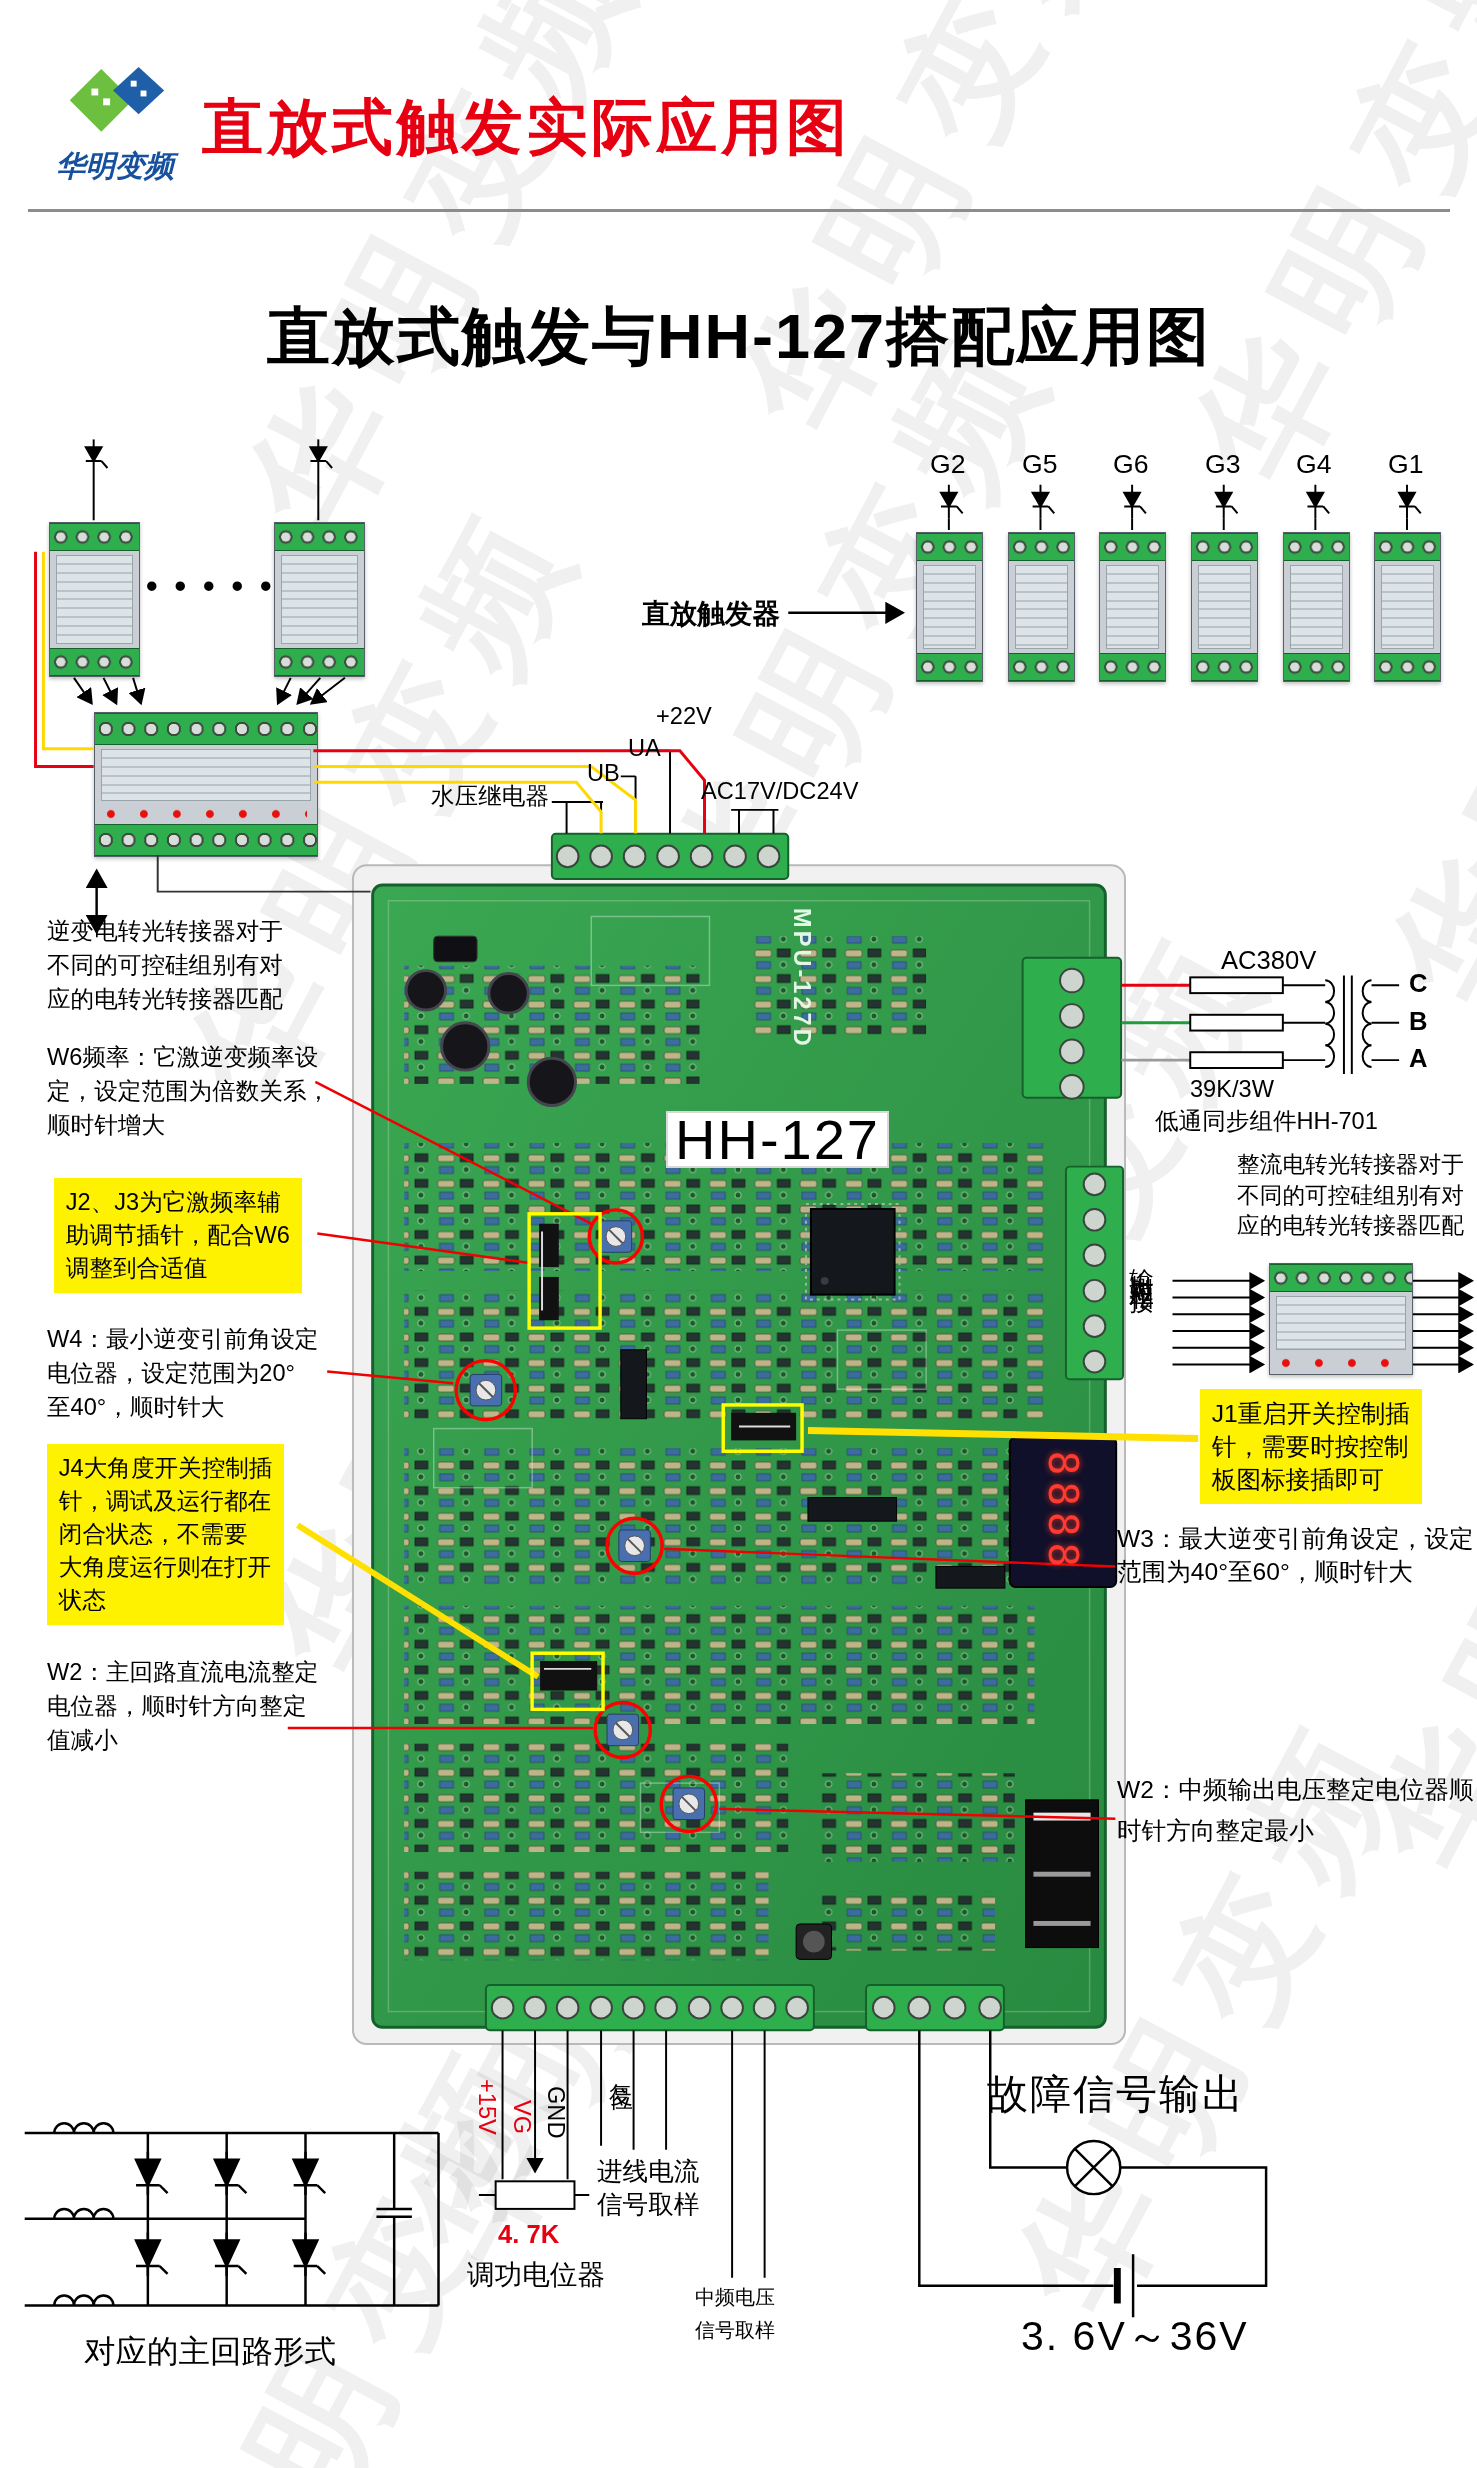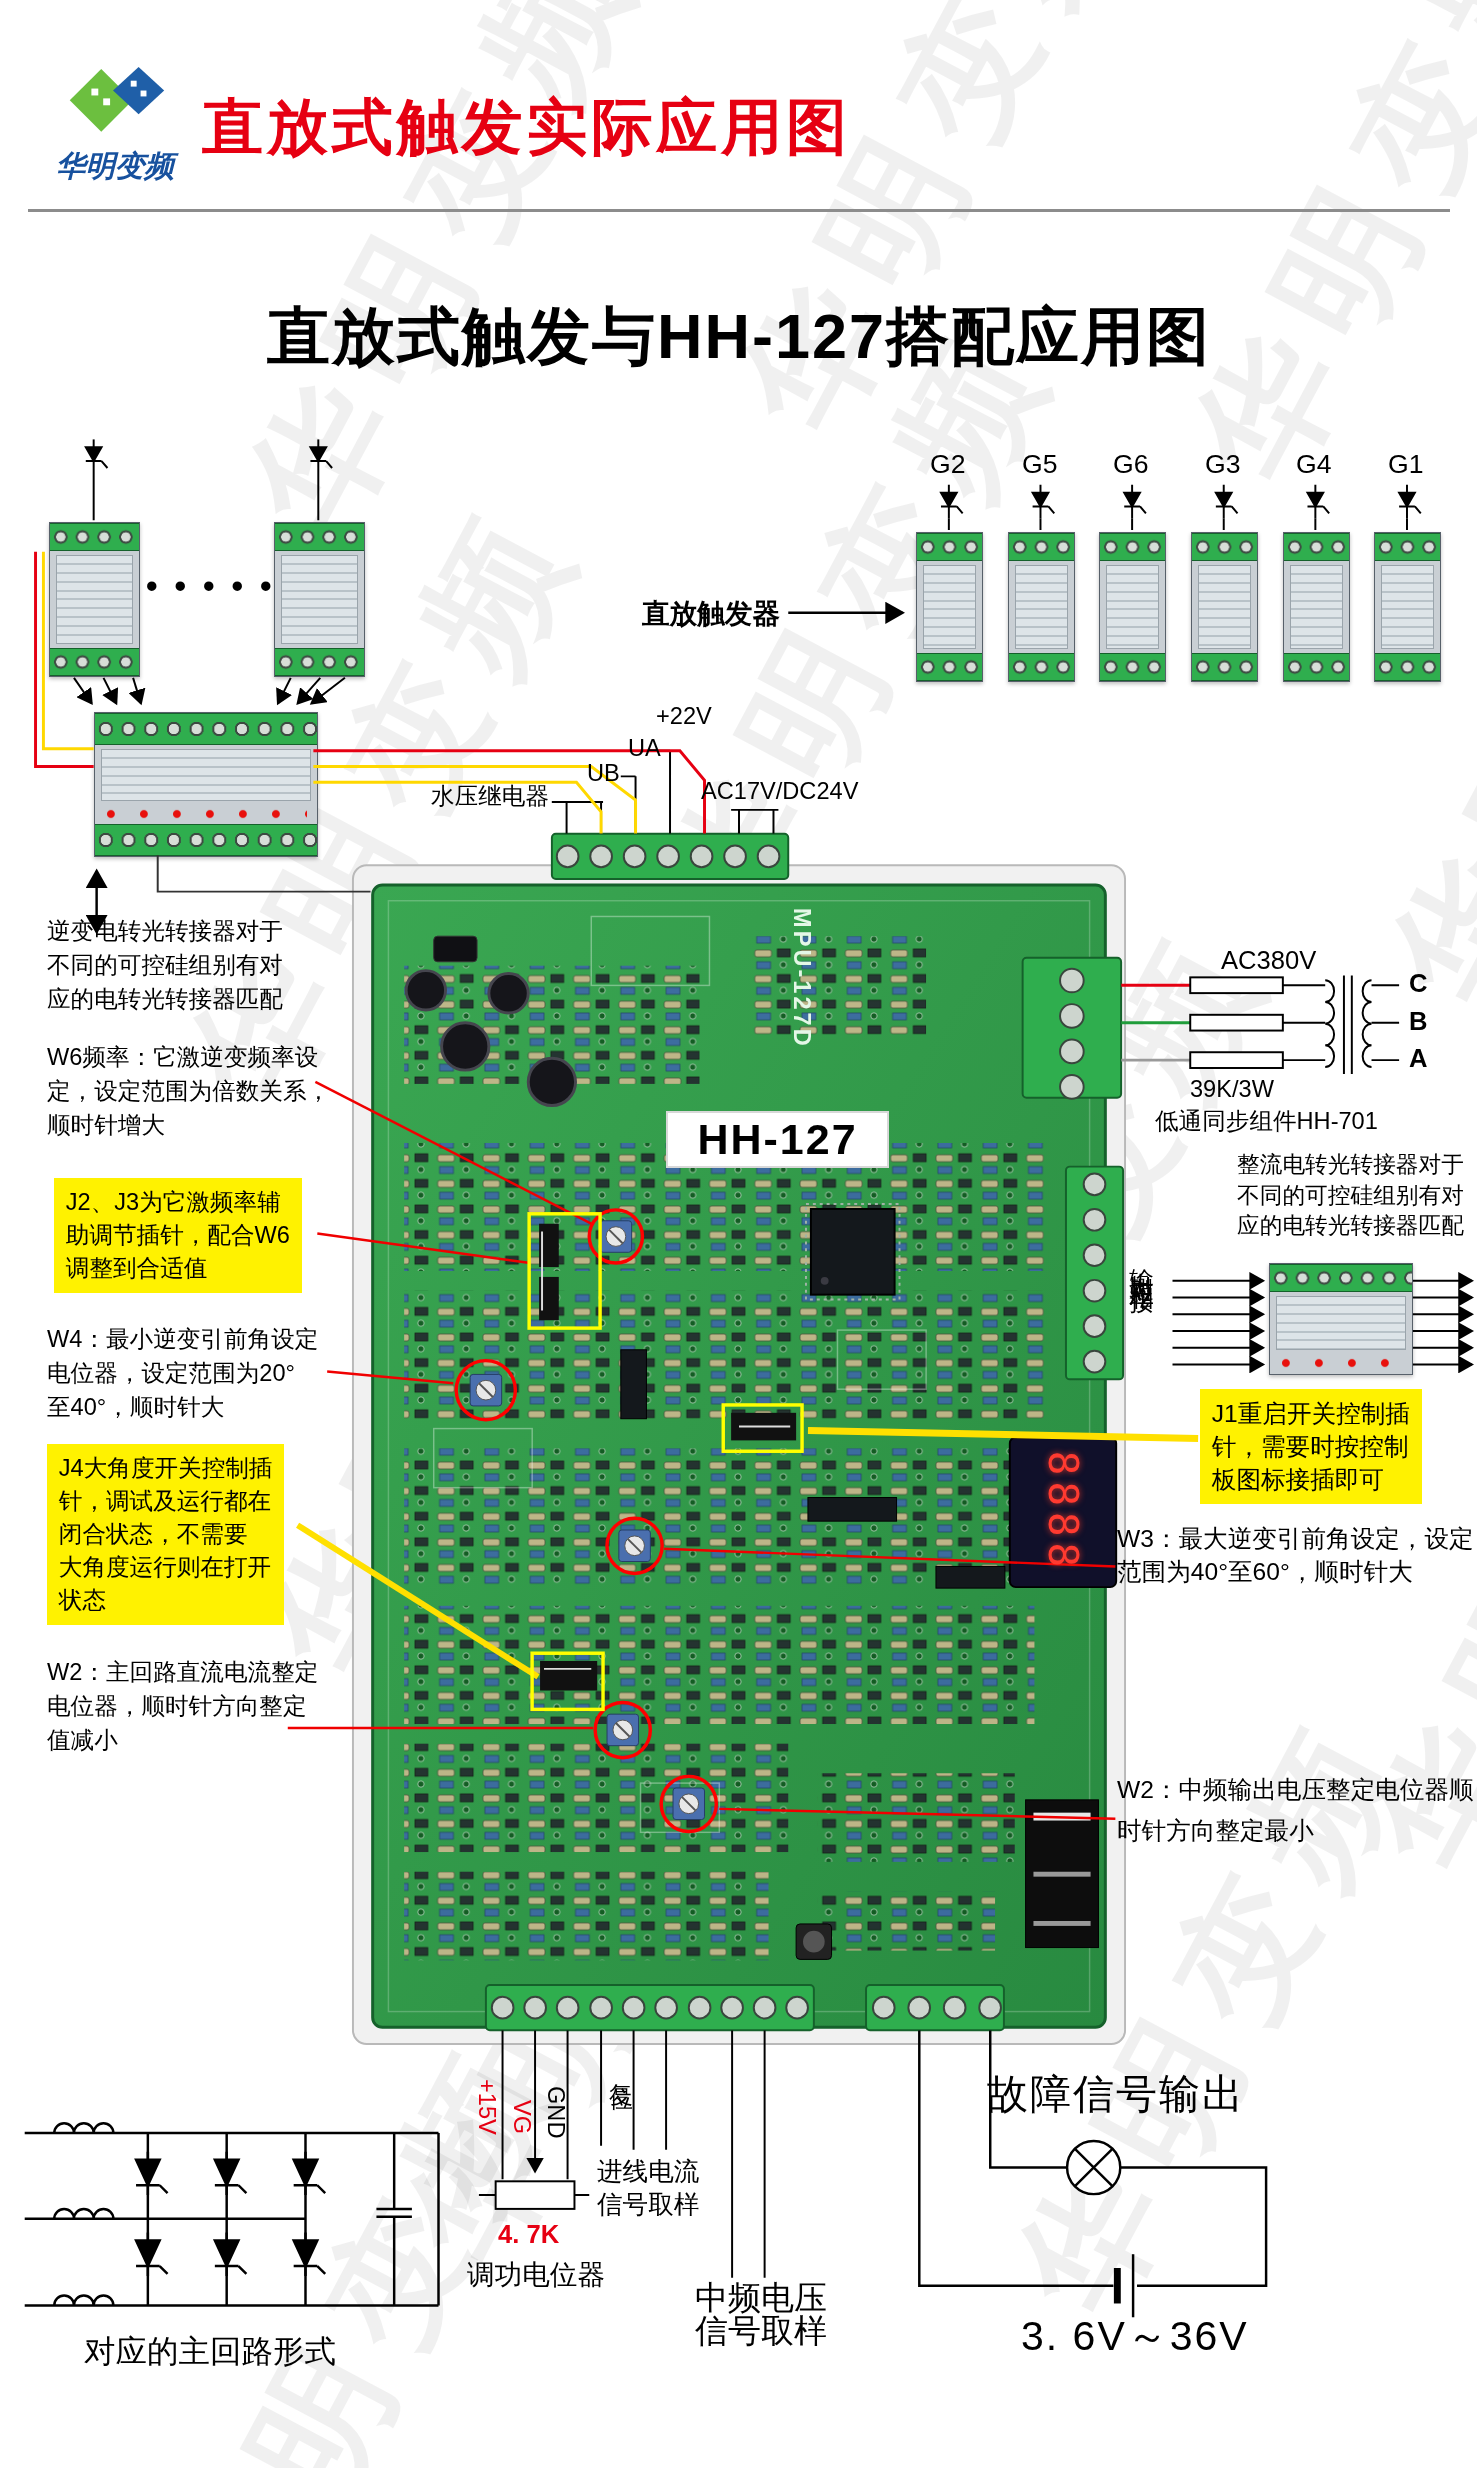--- a/index.html
+++ b/index.html
@@ -41,21 +41,21 @@
   .mbody{flex:1;display:flex;flex-direction:column}
   .tag{margin:4.9px 5.9px;flex:1;background:repeating-linear-gradient(180deg,#dde4e8 0 6.9px,#b8c2c8 6.9px 8.9px);
        border:1px solid #9aa4ab}
   .reddots{height:11.8px;margin:2px 9.9px 4.9px;flex:0 0 auto;
        background-image:radial-gradient(circle at 5.9px 5.9px,#e8100c 0 3.4px,rgba(0,0,0,0) 4.4px);
        background-size:33px 11.8px;background-repeat:repeat-x}
   .glabel{position:absolute;top:449px;font-size:26.6px;font-weight:normal;z-index:3}
   .dots{position:absolute;left:146px;top:567px;font-size:33px;font-weight:bold;letter-spacing:3.9px;z-index:3}
   
   .hh{position:absolute;left:666px;top:1111px;width:223px;height:57px;background:#fff;
-      display:flex;align-items:center;justify-content:center;font-size:43px;font-weight:bold;
+      display:flex;align-items:center;justify-content:center;font-size:56px;font-weight:normal;
       letter-spacing:2px;z-index:5;box-shadow:0 0 0 2px #d8d8d8 inset}
   .mpu{position:absolute;left:788px;top:908px;writing-mode:vertical-rl;font-size:23.6px;
        font-weight:bold;color:#e4f7e7;letter-spacing:3px;z-index:5}
   .disp{position:absolute;left:1012px;top:1439px;width:102px;height:146px;display:flex;
         align-items:center;justify-content:center;z-index:5}
   .disp span{transform:rotate(90deg);font-family:"DejaVu Sans Mono","Liberation Mono",monospace;
         font-size:41px;letter-spacing:5.9px;color:#ff3a30;text-shadow:0 0 5.9px rgba(255,60,40,.8)}
   .z6{z-index:6}
 </style>
 </head>
@@ -537,19 +537,19 @@
 
   <div class="lbl z6" style="left:84px;top:2331px;font-size:31.5px">对应的主回路形式</div>
   <div class="lbl vrot red z6" style="left:473px;top:2079px">+15V</div>
   <div class="lbl vrot red z6" style="left:508px;top:2100px">VG</div>
   <div class="lbl vrot z6" style="left:542px;top:2086px">GND</div>
   <div class="lbl vcjk z6" style="left:605px;top:2065px">复位</div>
   <div class="lbl red z6" style="left:498px;top:2220px;font-size:25.6px;font-weight:bold">4. 7K</div>
   <div class="lbl z6" style="left:467px;top:2256px;font-size:27.6px">调功电位器</div>
   <div class="note z6" style="left:597px;top:2155px;font-size:25.6px;line-height:33px;text-align:center">进线电流
 信号取样</div>
-  <div class="note z6" style="left:695px;top:2281px;font-size:33px;line-height:33px;text-align:left">中频电压
+  <div class="note z6" style="left:695px;top:2281px;font-size:20px;line-height:33px;text-align:left">中频电压
 信号取样</div>
   <div class="lbl big z6" style="left:987px;top:2067px">故障信号输出</div>
   <div class="lbl big z6" style="left:1021px;top:2309px">3. 6V～36V</div>
 
 </div>
 
 
 </body></html>

